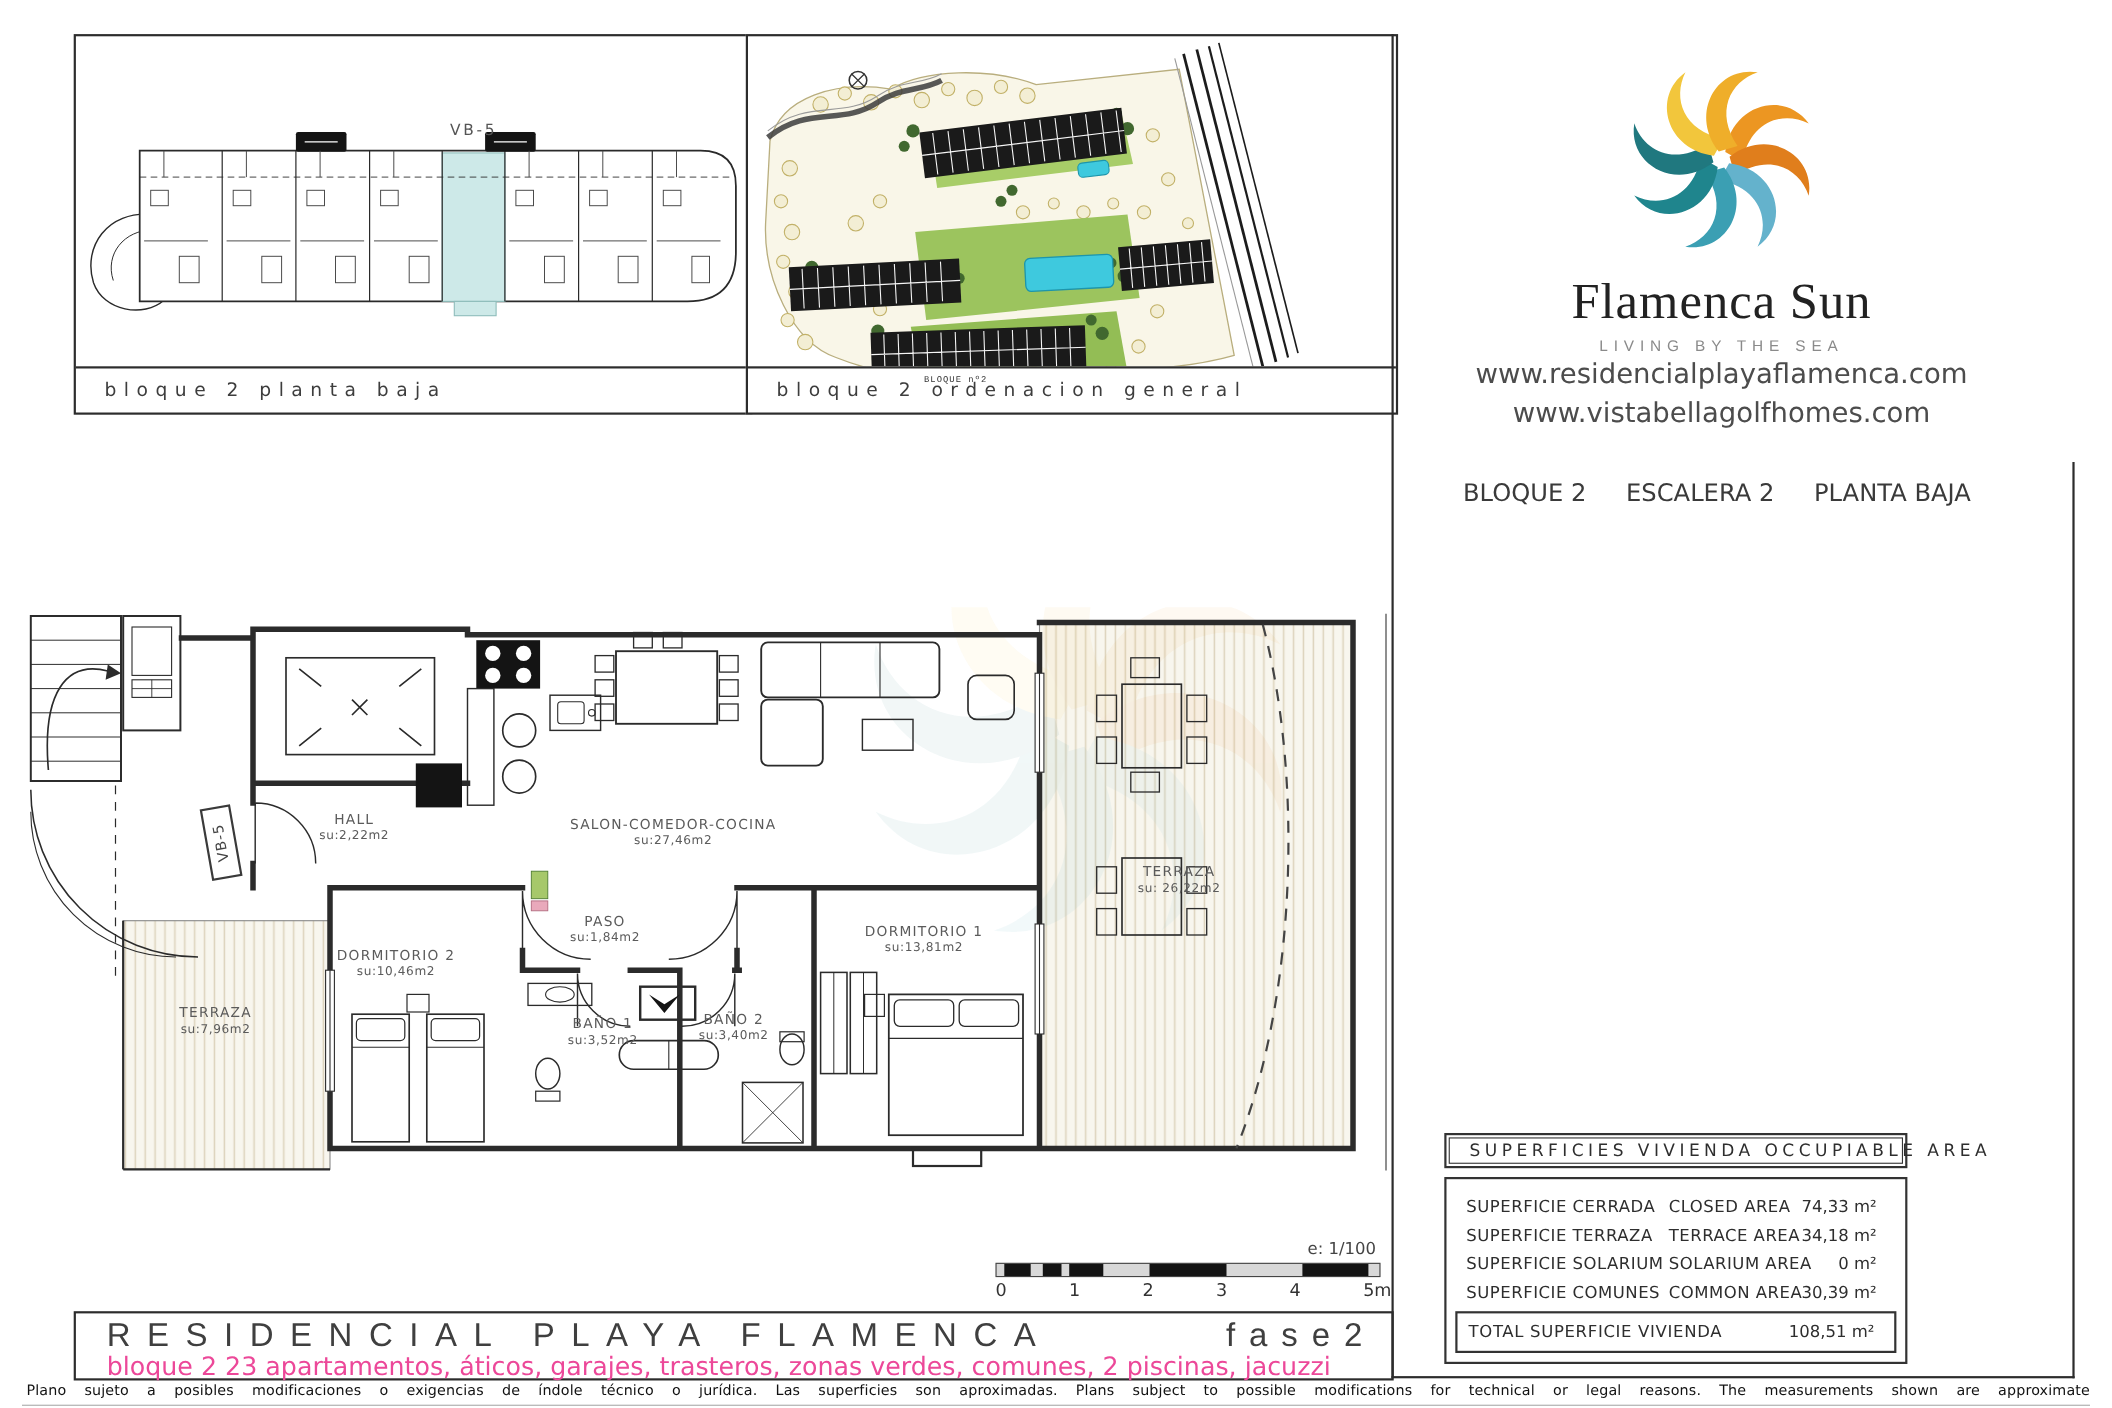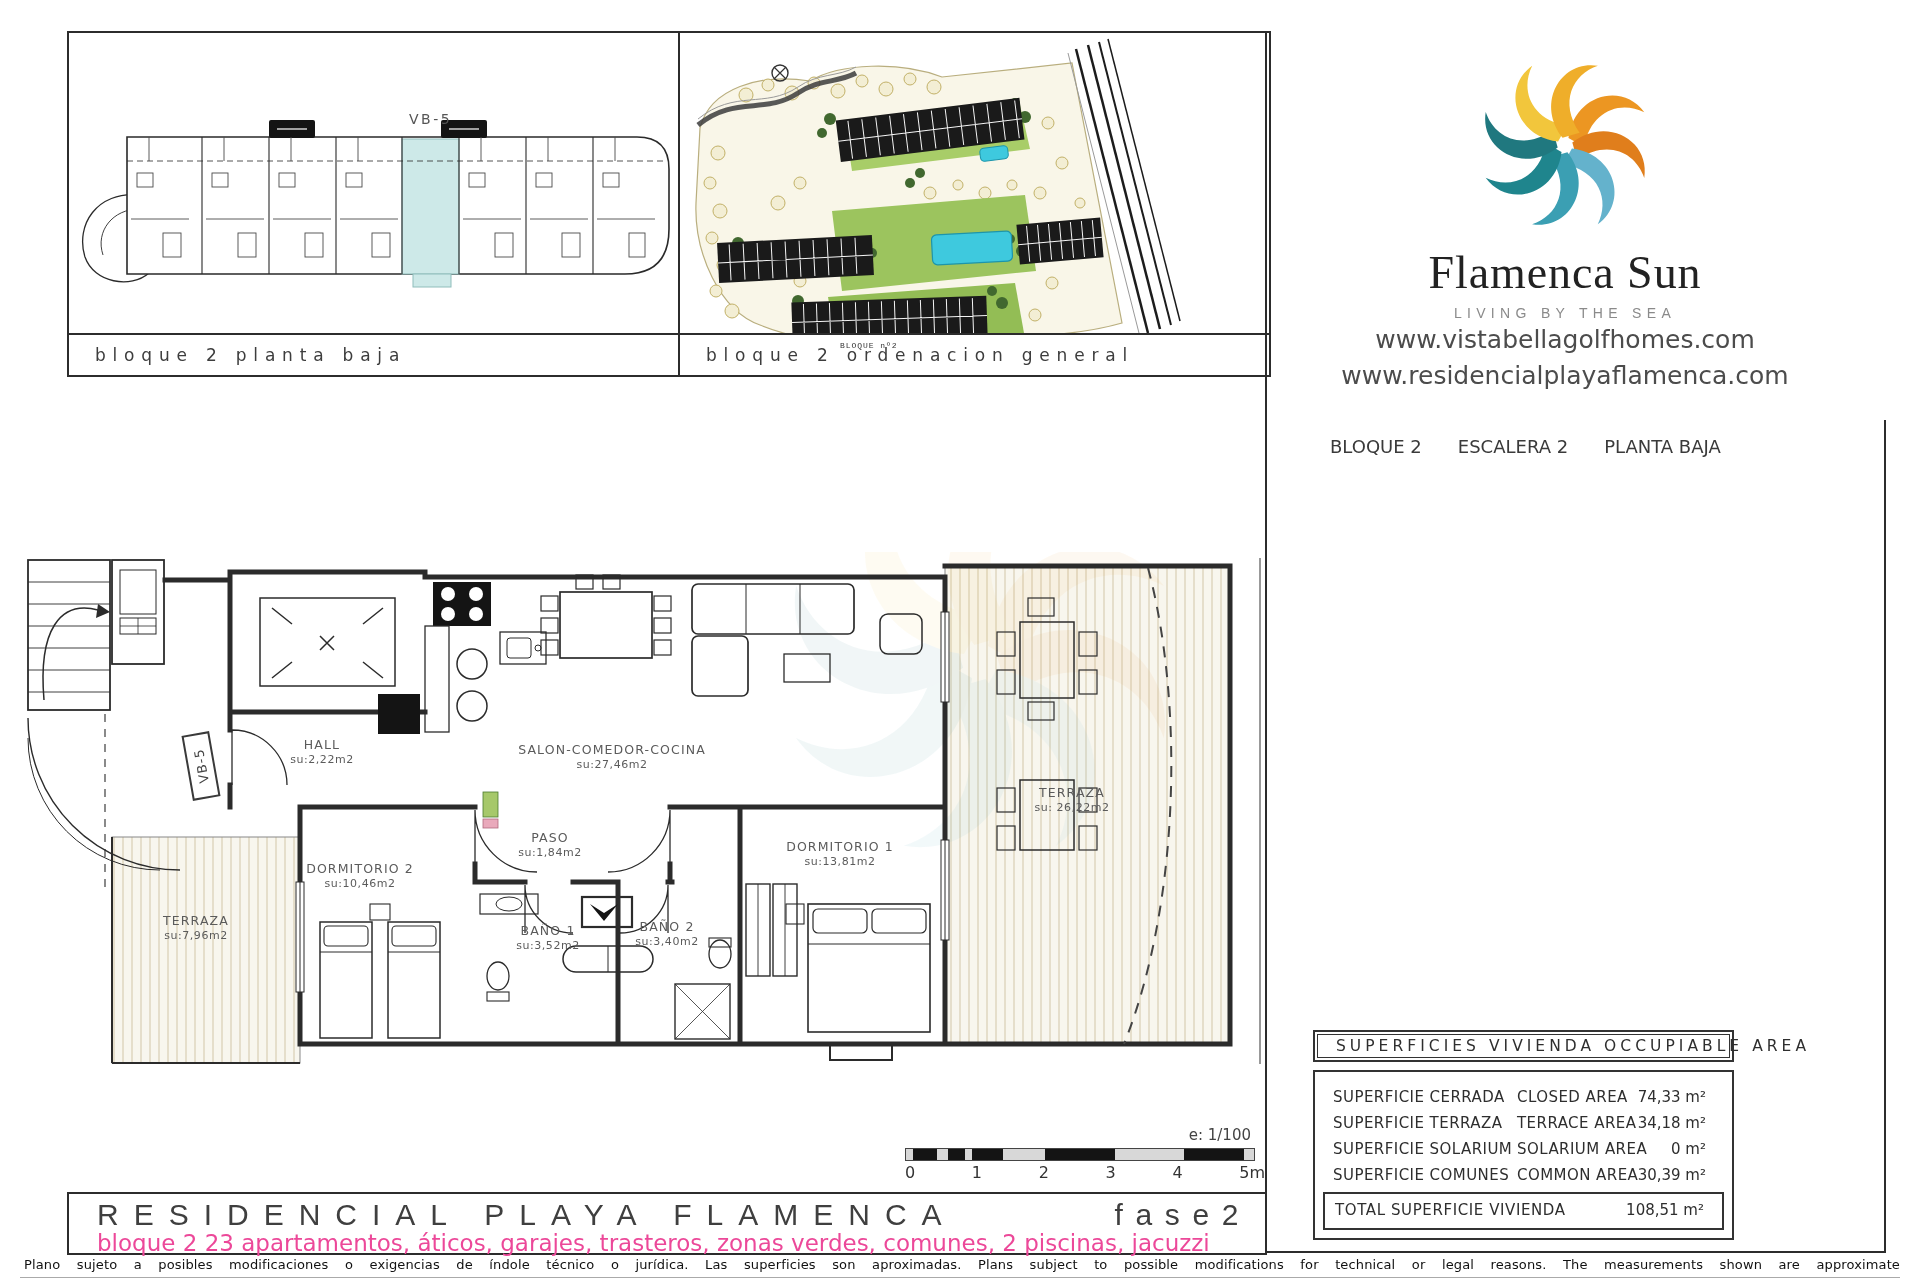--- a/index.html
+++ b/index.html
@@ -12,21 +12,21 @@
                  font-size:17px;letter-spacing:.40em;color:#3d3d3d;font-family:"DejaVu Sans",sans-serif;}
   
   .brandbox{position:absolute;left:1330px;top:52px;width:470px;text-align:center;}
   .brand-name{font-family:"Liberation Serif",serif;font-size:46px;color:#222;letter-spacing:.02em;margin-top:4px;}
   .brand-tagline{font-size:14px;color:#8a8a8a;letter-spacing:.38em;margin-top:6px;}
   .websites{position:absolute;left:1280px;top:322px;width:570px;text-align:center;
             font-size:25px;color:#4c4c4c;line-height:1.45;font-family:"DejaVu Sans",sans-serif;}
   .unitinfo{position:absolute;left:1330px;top:432px;width:560px;color:#2e2e2e;font-family:"DejaVu Sans",sans-serif;}
   .unitinfo .l1{font-size:29px;letter-spacing:.02em;}
   .unitinfo .l1 .beds{font-size:22px;margin-left:26px;color:#3a3a3a;}
-  .unitinfo .l2{font-size:18px;margin-top:4px;color:#3a3a3a;}
+  .unitinfo .l2{font-size:22px;margin-top:4px;color:#3a3a3a;}
   .unitinfo .l2 span{margin-right:36px;}
   
   .rlabel{position:absolute;transform:translate(-50%,-50%);text-align:center;white-space:nowrap;
           font-family:"DejaVu Sans",sans-serif;font-size:12.5px;letter-spacing:.09em;color:#5b5b5b;line-height:1.3;}
   .rlabel .area{font-size:11px;letter-spacing:.05em;display:block;}
   .tagvb5{position:absolute;left:168px;top:752px;width:62px;height:24px;border:2px solid #3a3a3a;
           transform:rotate(-100deg);display:flex;align-items:center;justify-content:center;
           font-family:"DejaVu Sans",sans-serif;font-size:13px;color:#444;background:#fff;letter-spacing:.08em;}
   .vb5-mini{position:absolute;left:396px;top:108px;font-family:"DejaVu Sans",sans-serif;
             font-size:14px;letter-spacing:.18em;color:#555;}
@@ -232,22 +232,22 @@
   </div>
 
   <div class="brandbox">
     <svg viewBox="-110 -110 220 220" style="width:186px;height:186px;">
       <use href="#pinwheel" transform="scale(1.02)"></use>
     </svg>
     <div class="brand-name">Flamenca Sun</div>
     <div class="brand-tagline">LIVING BY THE SEA</div>
   </div>
   <div class="websites">
+    <div>www.residencialplayaflamenca.com</div>
     <div>www.vistabellagolfhomes.com</div>
-    <div>www.residencialplayaflamenca.com</div>
   </div>
   <div class="unitinfo">
     <div class="l2">
       <span>BLOQUE 2</span><span>ESCALERA 2</span><span>PLANTA BAJA</span>
     </div>
   </div>
 
   <svg viewBox="0 0 1250 528" style="position:absolute;left:20px;top:552px;width:1250px;height:528px;">
     <defs>
       <pattern id="deck" width="9" height="12" patternUnits="userSpaceOnUse">

